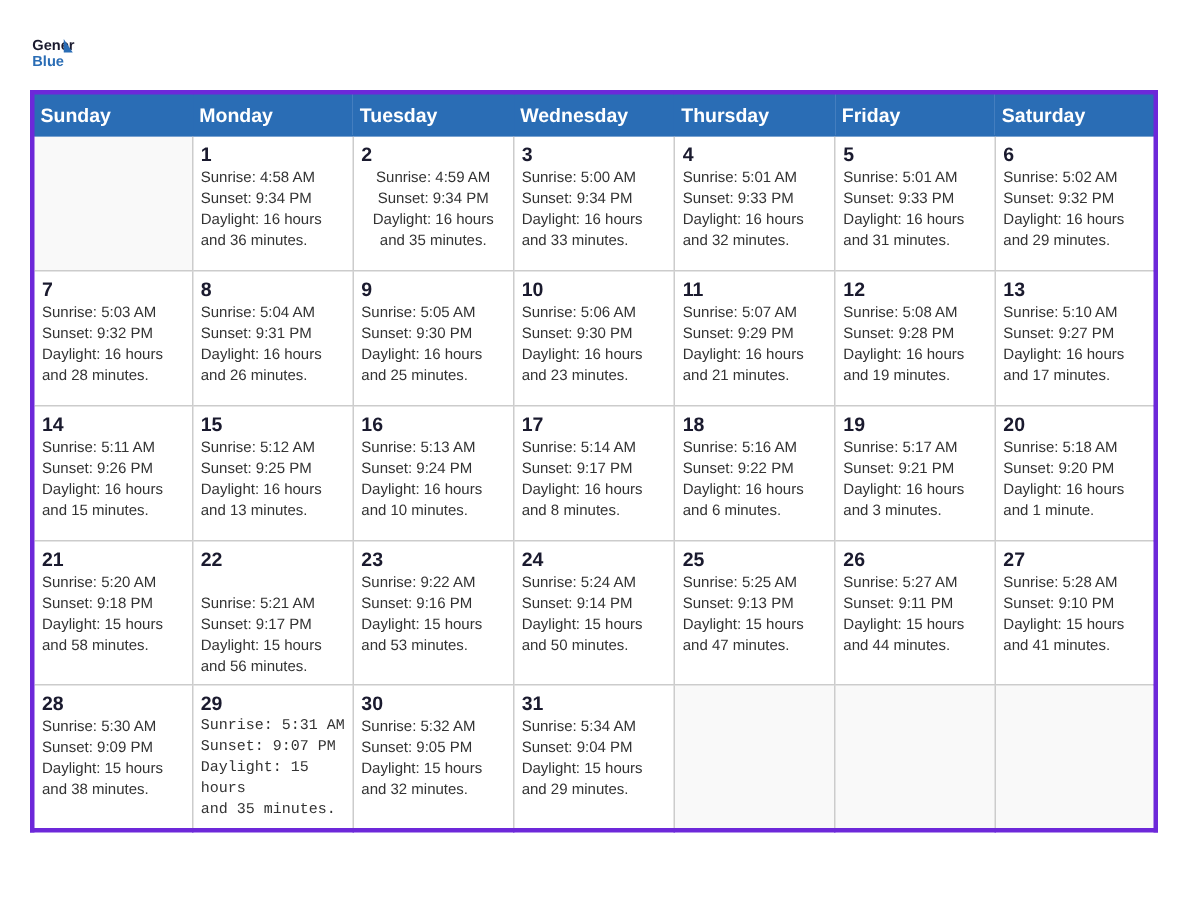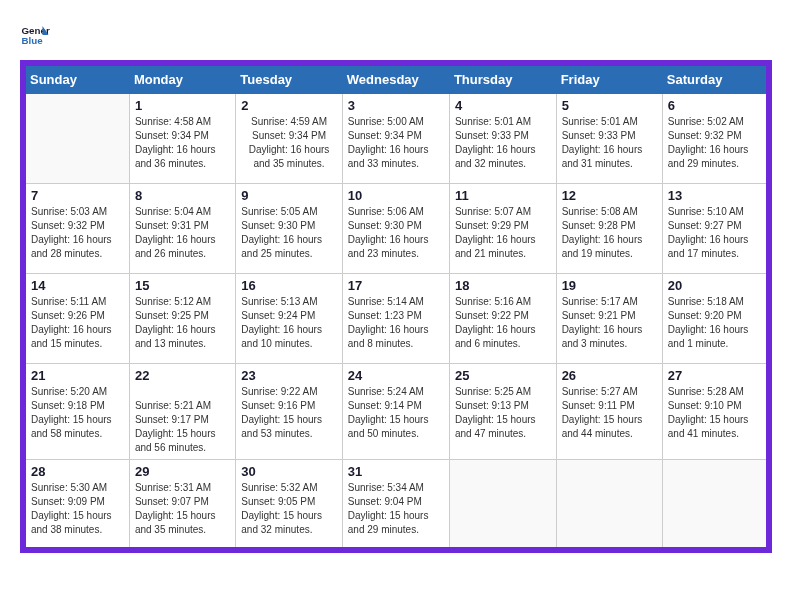--- a/index.html
+++ b/index.html
@@ -35,21 +35,21 @@
       line-height: 1.1;
     }
     .location {
       font-size: 18px;
       color: #1a1a2e;
       font-weight: 500;
     }
     .calendar {
       width: 100%;
       border-collapse: collapse;
-      border: 6px solid #6d28d9;
+      border: 3px solid #6d28d9;
       padding-left: 20px;
     }
     .calendar th {
       background-color: #2a6db5;
       color: #fff;
       padding: 6px 4px;
       font-size: 13px;
       font-weight: bold;
       text-align: left;
       border: 1px solid #2a6db5;
@@ -225,21 +225,21 @@
         <td>
           <span class="day-number">16</span>
           <div class="day-info" style="white-space: pre-line;">Sunrise: 5:13 AM
 Sunset: 9:24 PM
 Daylight: 16 hours
 and 10 minutes.</div>
         </td>
         <td>
           <span class="day-number">17</span>
           <div class="day-info" style="white-space: pre-line;">Sunrise: 5:14 AM
-Sunset: 1:23 PM
+Sunset: 9:17 PM
 Daylight: 16 hours
 and 8 minutes.</div>
         </td>
         <td>
           <span class="day-number">18</span>
           <div class="day-info" style="white-space: pre-line;">Sunrise: 5:16 AM
 Sunset: 9:22 PM
 Daylight: 16 hours
 and 6 minutes.</div>
         </td>
@@ -312,21 +312,21 @@
       <tr>
         <td>
           <span class="day-number">28</span>
           <div class="day-info" style="white-space: pre-line;">Sunrise: 5:30 AM
 Sunset: 9:09 PM
 Daylight: 15 hours
 and 38 minutes.</div>
         </td>
         <td>
           <span class="day-number">29</span>
-          <div class="day-info" style="white-space: pre-line;">Sunrise: 5:31 AM
+          <div class="day-info" style="white-space: pre-line; font-family: Liberation Mono, monospace;">Sunrise: 5:31 AM
 Sunset: 9:07 PM
 Daylight: 15 hours
 and 35 minutes.</div>
         </td>
         <td>
           <span class="day-number">30</span>
           <div class="day-info" style="white-space: pre-line;">Sunrise: 5:32 AM
 Sunset: 9:05 PM
 Daylight: 15 hours
 and 32 minutes.</div>

